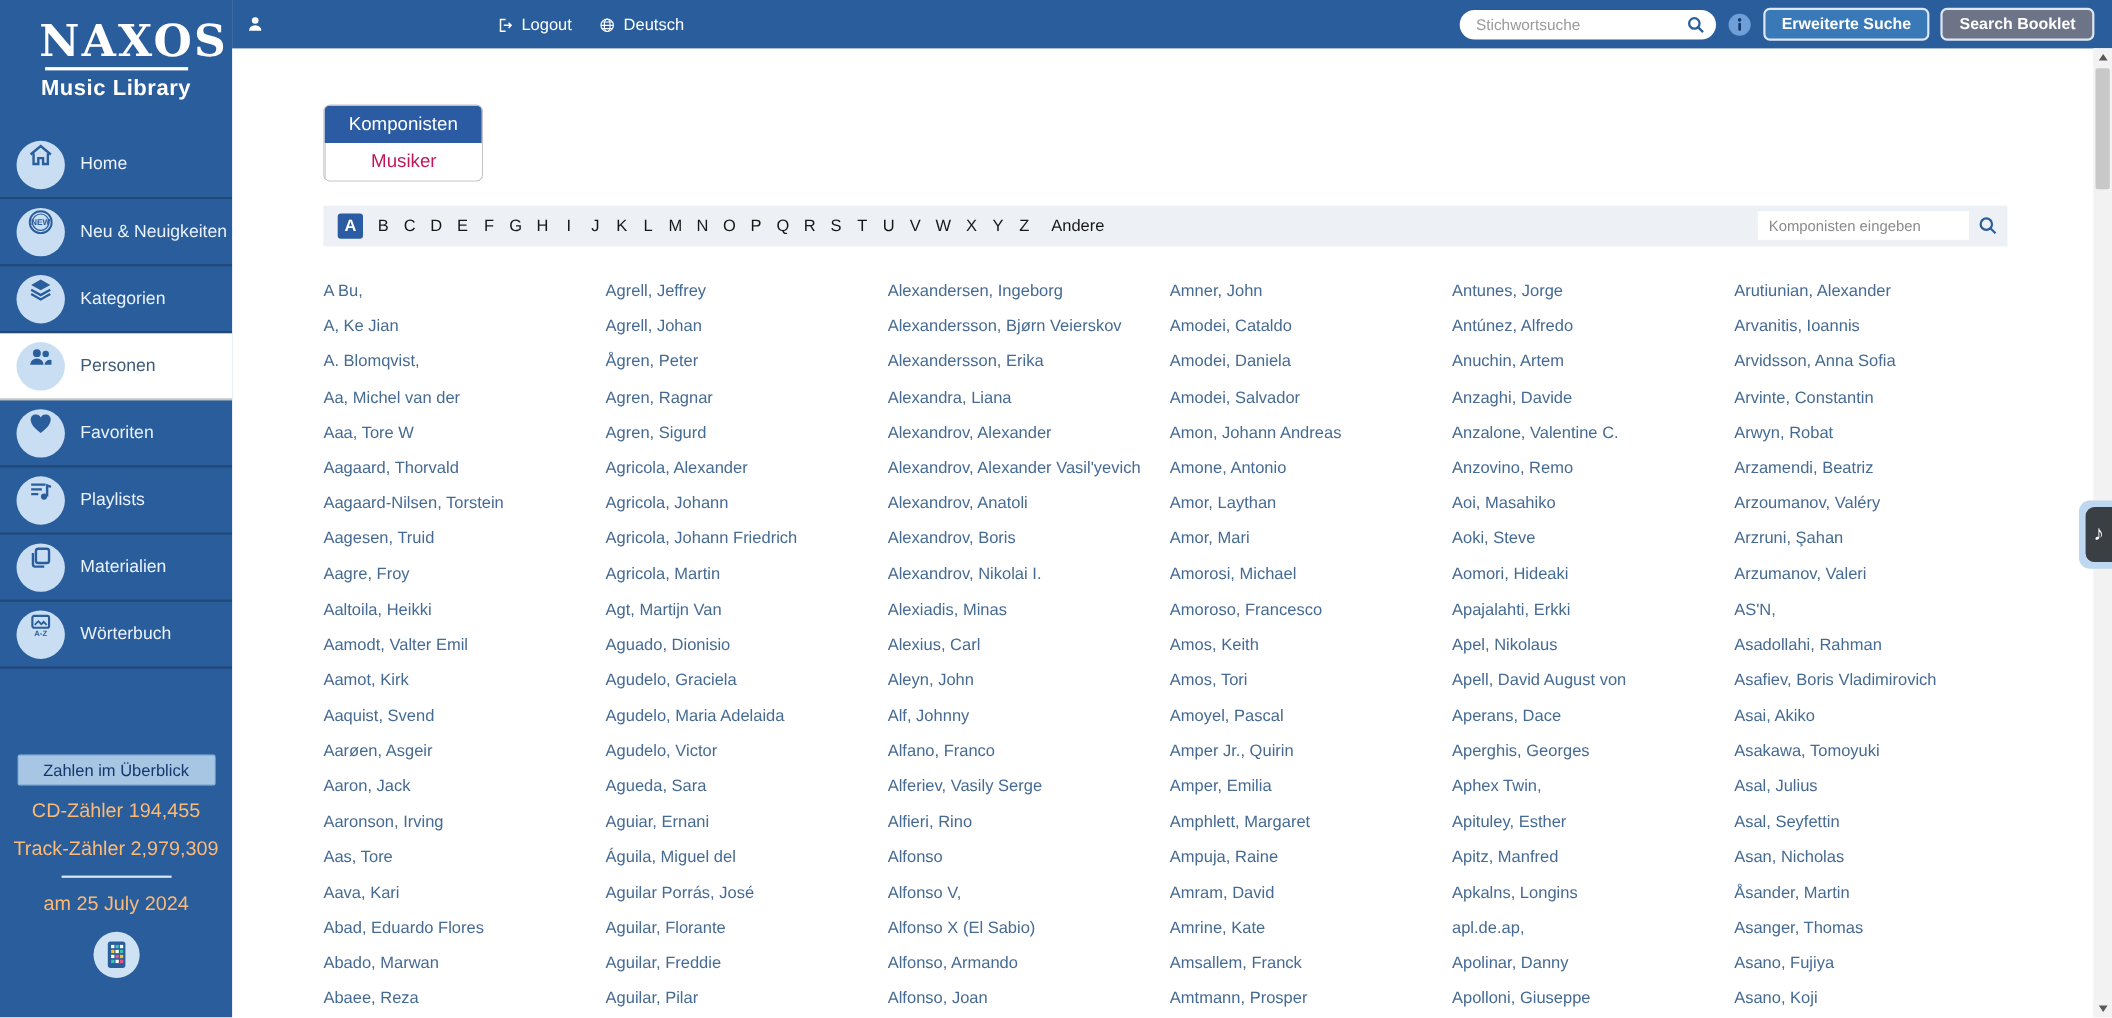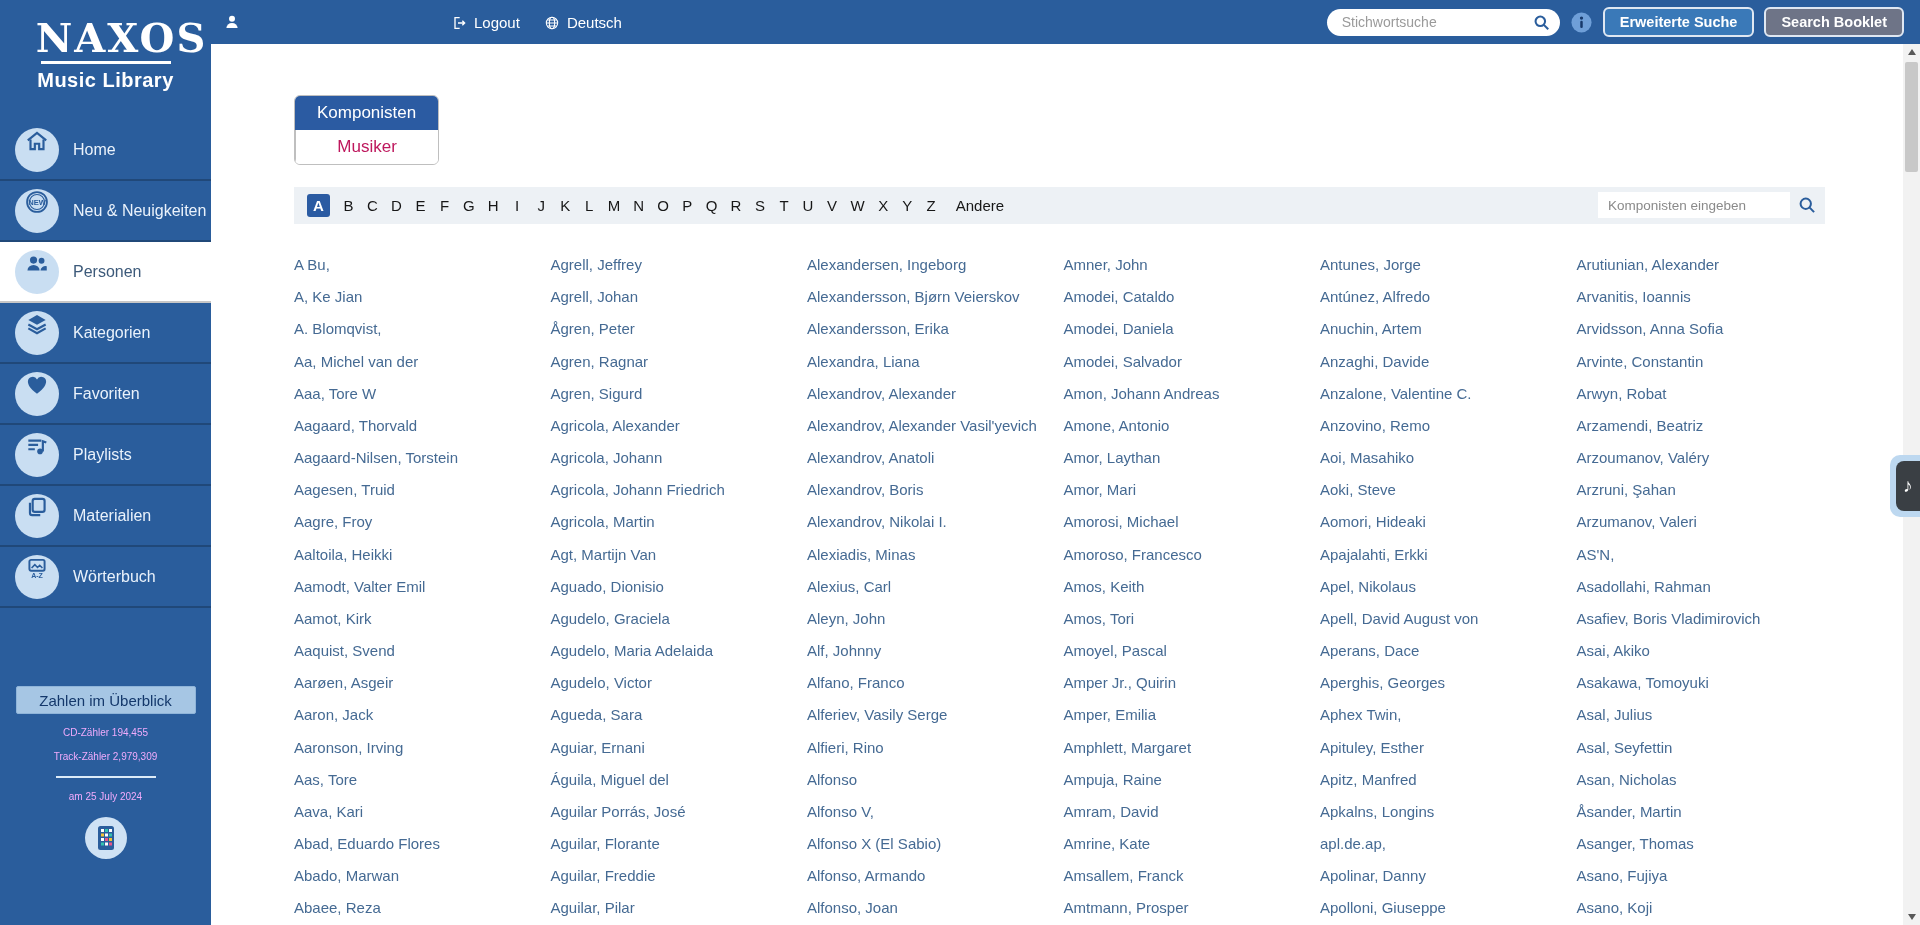--- a/index.html
+++ b/index.html
@@ -18,21 +18,21 @@
   .logo-rule{width:130px;height:3px;background:#fff;margin:1px auto 5px;}
   .logo-sub{font-size:20px;font-weight:bold;letter-spacing:.5px;}
   .sb-nav{position:absolute;top:120px;left:0;right:0;}
   .sb-item{height:61px;display:flex;align-items:center;padding-left:15px;border-bottom:2px solid rgba(0,0,0,.22);cursor:pointer;color:#eaf2fb;}
   .sb-item.active{background:#fff;color:#3d5a7a;}
   .sb-ic{width:44px;height:44px;border-radius:50%;background:var(--icon_circle);color:var(--accent);display:flex;align-items:flex-start;justify-content:center;flex:none;}
   .sb-ic svg{width:26px;height:26px;}
   .sb-lb{margin-left:14px;font-size:16px;}
   .stats{position:absolute;top:669px;left:0;right:0;text-align:center;}
   .stats-btn{display:block;margin:17px auto 0;width:180px;height:28px;background:var(--stats_button);color:#14386b;font-size:15px;font-family:inherit;border:1px solid #8fb4d9;border-radius:2px;cursor:pointer;}
-  .counter{color:#f0abfc;font-size:10px;margin-top:13px;}
+  .counter{color:#fdba74;font-size:18px;margin-top:13px;}
   .stats hr{width:100px;border:none;border-top:2px solid #dcebf8;margin:14px auto 0;}
   .app-badge{width:42px;height:42px;border-radius:50%;background:#cfe2f4;margin:15px auto 0;display:flex;align-items:center;justify-content:center;cursor:pointer;}
 
   
   .topbar{position:absolute;left:211px;top:0;right:0;height:44px;background:var(--accent);display:flex;align-items:center;color:#fff;z-index:4;}
   .tb-user{position:absolute;left:12px;top:13px;width:18px;height:18px;color:#fff;cursor:pointer;}
   .session{position:absolute;left:240px;display:flex;gap:24px;align-items:center;}
   .tb-link{display:flex;align-items:flex-end;gap:7px;font-size:15px;cursor:pointer;}
   .tb-link svg{width:16px;height:16px;}
   .tb-right{margin-left:auto;display:flex;align-items:center;gap:10px;padding-right:16px;}
@@ -100,40 +100,40 @@
       <div class="sb-item">
         <span class="sb-ic">
           <svg viewBox="0 0 24 24">
             <circle cx="12" cy="12" r="9.2" fill="none" stroke="currentColor" stroke-width="1.6"></circle>
             <circle cx="12" cy="12" r="6.9" fill="none" stroke="currentColor" stroke-width="1"></circle>
             <text x="12" y="14.6" font-size="7" font-weight="bold" text-anchor="middle" fill="currentColor" font-family="Liberation Sans,sans-serif">NEW</text>
           </svg>
         </span>
         <span class="sb-lb">Neu &amp; Neuigkeiten</span>
       </div>
+      <div class="sb-item">
+        <span class="sb-ic">
+          <svg viewBox="0 0 24 24">
+            <path d="M12 3.8 L20 8.3 L12 12.8 L4 8.3 Z" fill="currentColor"></path>
+            <path d="M4 12.4 L12 16.9 L20 12.4" fill="none" stroke="currentColor" stroke-width="2"></path>
+            <path d="M4 16 L12 20.5 L20 16" fill="none" stroke="currentColor" stroke-width="2"></path>
+          </svg>
+        </span>
+        <span class="sb-lb">Kategorien</span>
+      </div>
       <div class="sb-item active">
         <span class="sb-ic">
           <svg viewBox="0 0 24 24" fill="currentColor">
             <circle cx="8.8" cy="9.3" r="3.3"></circle>
             <path d="M3.2 19 a5.6 5.2 0 0 1 11.2 0 Z"></path>
             <circle cx="16.2" cy="9.9" r="2.7"></circle>
             <path d="M15.2 19 a4.6 4.4 0 0 1 5.8 -4 l0 4 Z"></path>
           </svg>
         </span>
         <span class="sb-lb">Personen</span>
-      </div>
-      <div class="sb-item">
-        <span class="sb-ic">
-          <svg viewBox="0 0 24 24">
-            <path d="M12 3.8 L20 8.3 L12 12.8 L4 8.3 Z" fill="currentColor"></path>
-            <path d="M4 12.4 L12 16.9 L20 12.4" fill="none" stroke="currentColor" stroke-width="2"></path>
-            <path d="M4 16 L12 20.5 L20 16" fill="none" stroke="currentColor" stroke-width="2"></path>
-          </svg>
-        </span>
-        <span class="sb-lb">Kategorien</span>
       </div>
       <div class="sb-item">
         <span class="sb-ic">
           <svg viewBox="0 0 24 24" fill="currentColor">
             <path d="M12 20 C5.2 15.2 3.6 11.2 3.6 8.7 A4.4 4.4 0 0 1 12 7 A4.4 4.4 0 0 1 20.4 8.7 C20.4 11.2 18.8 15.2 12 20 Z"></path>
           </svg>
         </span>
         <span class="sb-lb">Favoriten</span>
       </div>
       <div class="sb-item">

